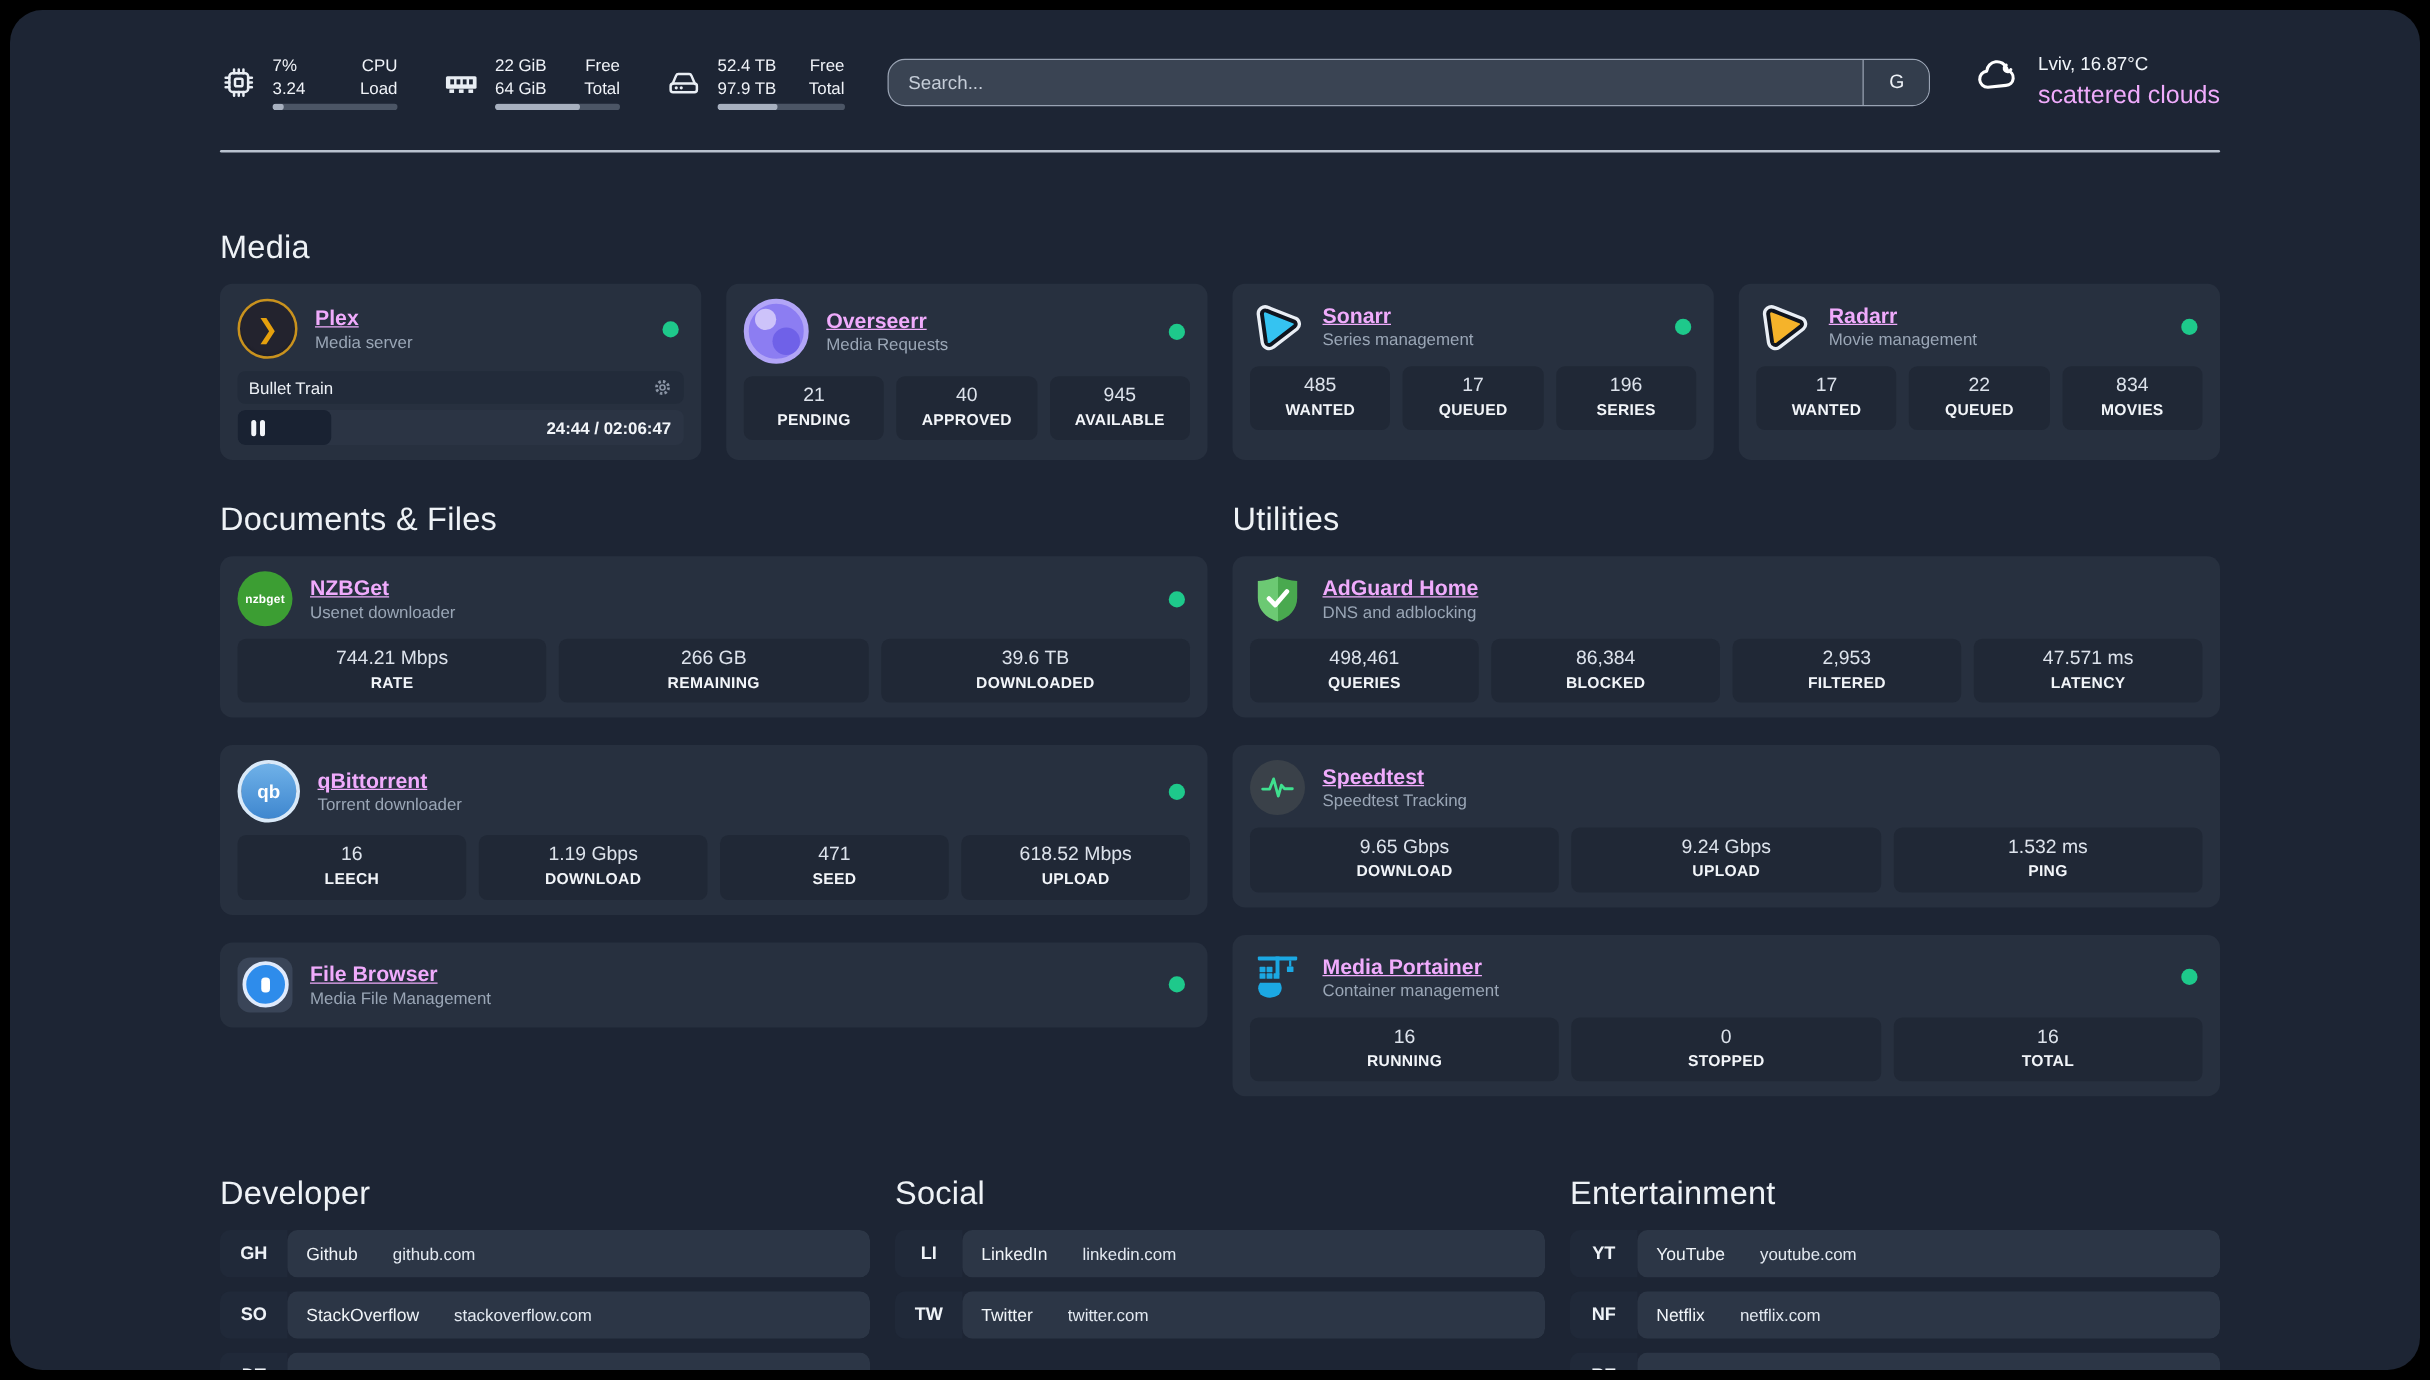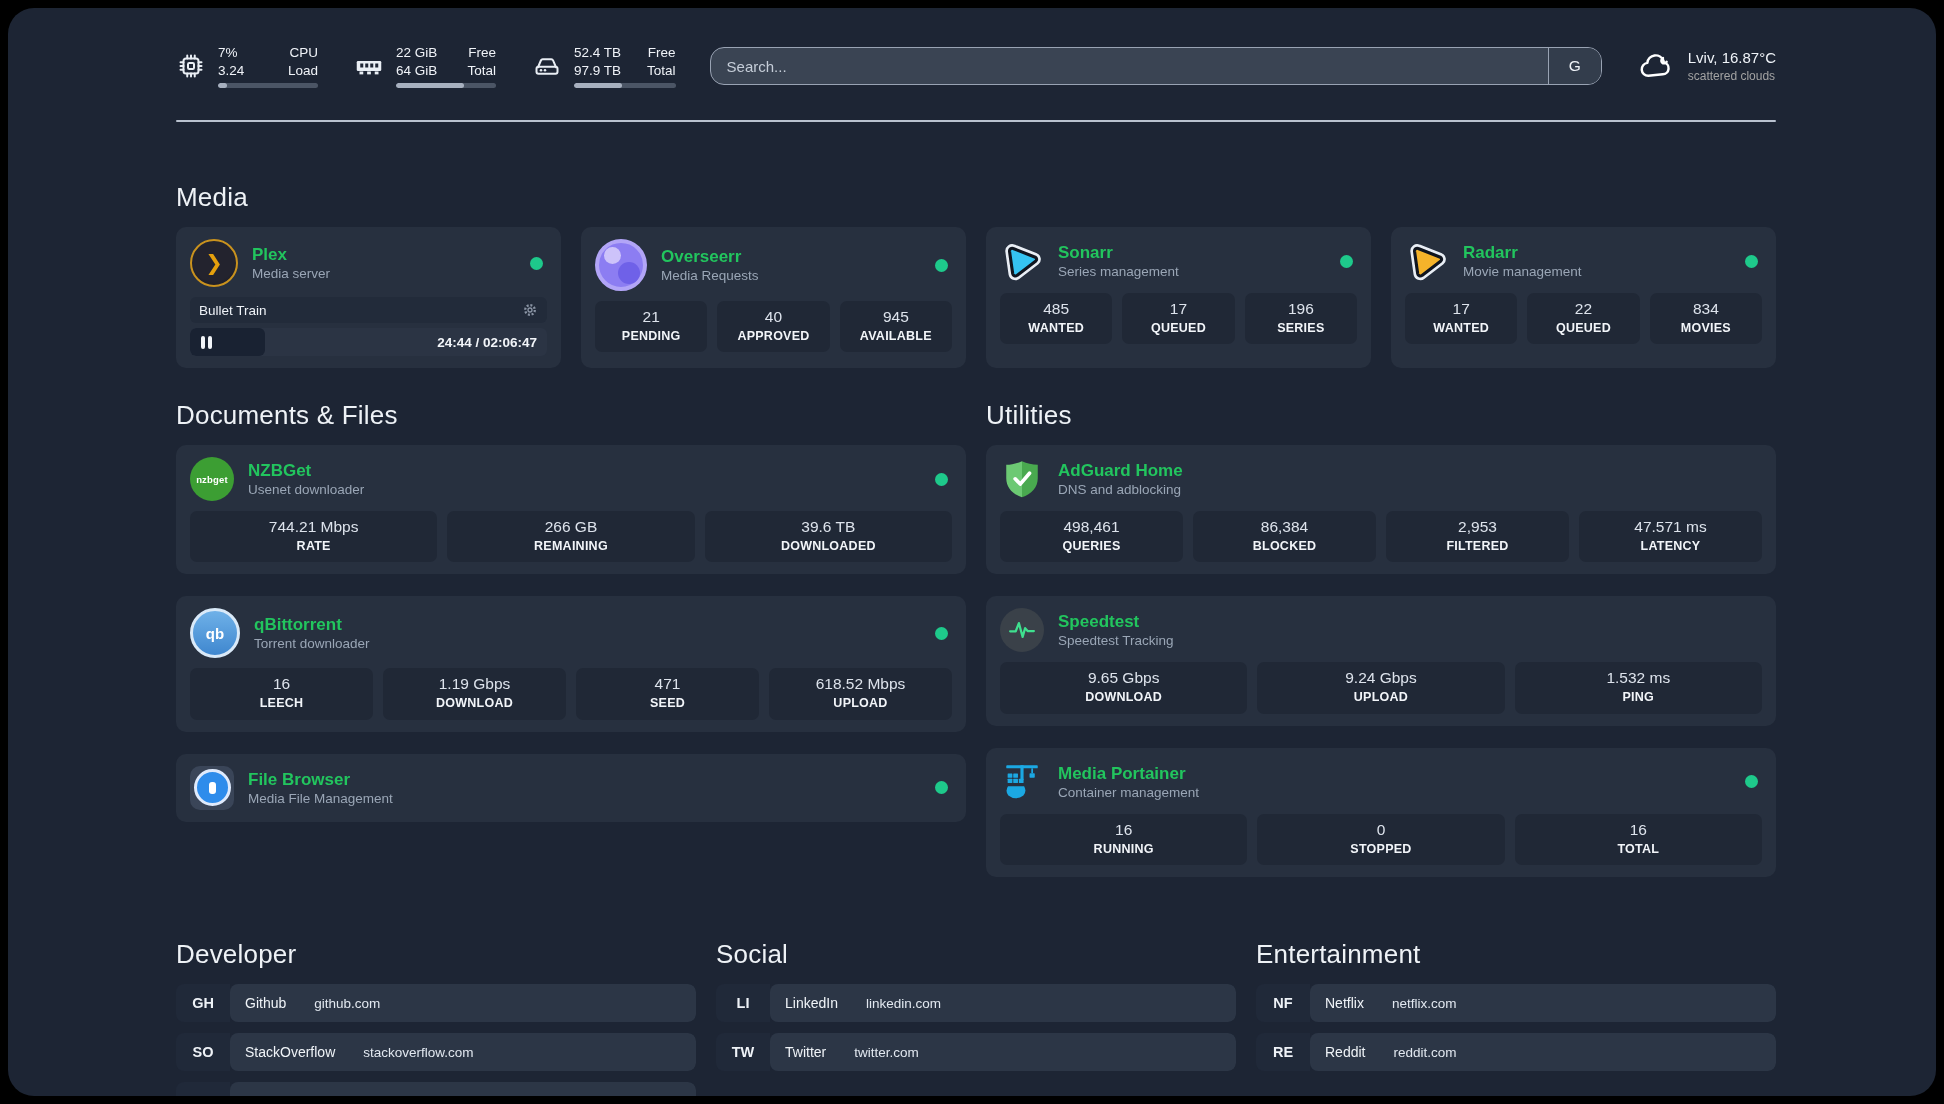--- a/index.html
+++ b/index.html
@@ -32,34 +32,34 @@
     font-size:15px;padding:0 16px;font-family:inherit;
   }
   .searchwrap input::placeholder{color:#c5cdd8;}
   .g-btn{
     width:52px;display:flex;align-items:center;justify-content:center;
     background:#333d4c;border-left:1.5px solid #99a3b3;font-size:15.5px;color:#eef2f7;cursor:pointer;
   }
   .weather{display:flex;align-items:flex-start;gap:12px;flex-shrink:0;}
   .weather svg{width:40px;height:34px;}
   .w-line1{font-size:15px;color:#f0f4f9;line-height:1.35;}
-  .w-line2{font-size:12px;color:#a3a3a3;line-height:1.35;}
+  .w-line2{font-size:20px;color:#f0abfc;line-height:1.35;}
   .divider{height:2px;background:#b9c2cf;border-radius:1px;margin:26px 160px 0 168px;}
   
   .content{padding:0 160px 40px 168px;}
   h2.sec{font-size:26px;font-weight:400;color:#eef2f6;margin:0 0 14px 0;letter-spacing:.2px;}
   .media-sec{margin-top:60px;}
   #media-apps{display:grid;grid-template-columns:repeat(4,1fr);gap:20px;}
   .cols{display:grid;grid-template-columns:1fr 1fr;gap:20px;margin-top:32px;}
   .col-apps{display:flex;flex-direction:column;gap:22px;}
   
   .app-card{background:#27303f;border-radius:10px;padding:12px 14px;cursor:pointer;}
   .app-head{display:flex;align-items:center;gap:14px;}
   .app-meta{display:flex;flex-direction:column;gap:1px;}
-  .app-name{font-size:17px;font-weight:600;color:#22c55e;}
+  .app-name{font-size:17px;font-weight:600;color:#f0abfc;text-decoration:underline;}
   .app-sub{font-size:13.5px;color:#9aa6b6;}
   .dot{width:13px;height:13px;border-radius:50%;background:#1ec98b;margin-left:auto;margin-right:4px;flex-shrink:0;}
   .stat-row{display:grid;grid-auto-flow:column;grid-auto-columns:1fr;gap:10px;margin-top:10px;}
   .stat-tile{background:#202836;border-radius:7px;text-align:center;padding:6px 4px 7px;}
   .stat-value{font-size:15.5px;color:#dde3ec;line-height:1.35;}
   .stat-label{font-size:12.5px;font-weight:700;color:#f2f5f9;line-height:1.4;letter-spacing:.02em;}
   
   .np-row{height:26px;border-radius:6px;background:#222b3a;display:flex;align-items:center;padding:0 9px;margin-top:10px;font-size:13.5px;}
   .np-title{flex:1;color:#eef2f7;}
   .gear{display:flex;align-items:center;color:#8a94a4;cursor:pointer;}
@@ -536,20 +536,27 @@
             <span class="bm-abbr">TW</span>
             <span class="bm-main">
               <span class="bm-name">Twitter</span>
               <span class="bm-url">twitter.com</span>
             </span>
           </div>
         </section>
         <section>
           <h2 class="sec">Entertainment</h2>
           <div class="bm-row">
+            <span class="bm-abbr">YT</span>
+            <span class="bm-main">
+              <span class="bm-name">YouTube</span>
+              <span class="bm-url">youtube.com</span>
+            </span>
+          </div>
+          <div class="bm-row">
             <span class="bm-abbr">NF</span>
             <span class="bm-main">
               <span class="bm-name">Netflix</span>
               <span class="bm-url">netflix.com</span>
             </span>
           </div>
           <div class="bm-row">
             <span class="bm-abbr">RE</span>
             <span class="bm-main">
               <span class="bm-name">Reddit</span>

